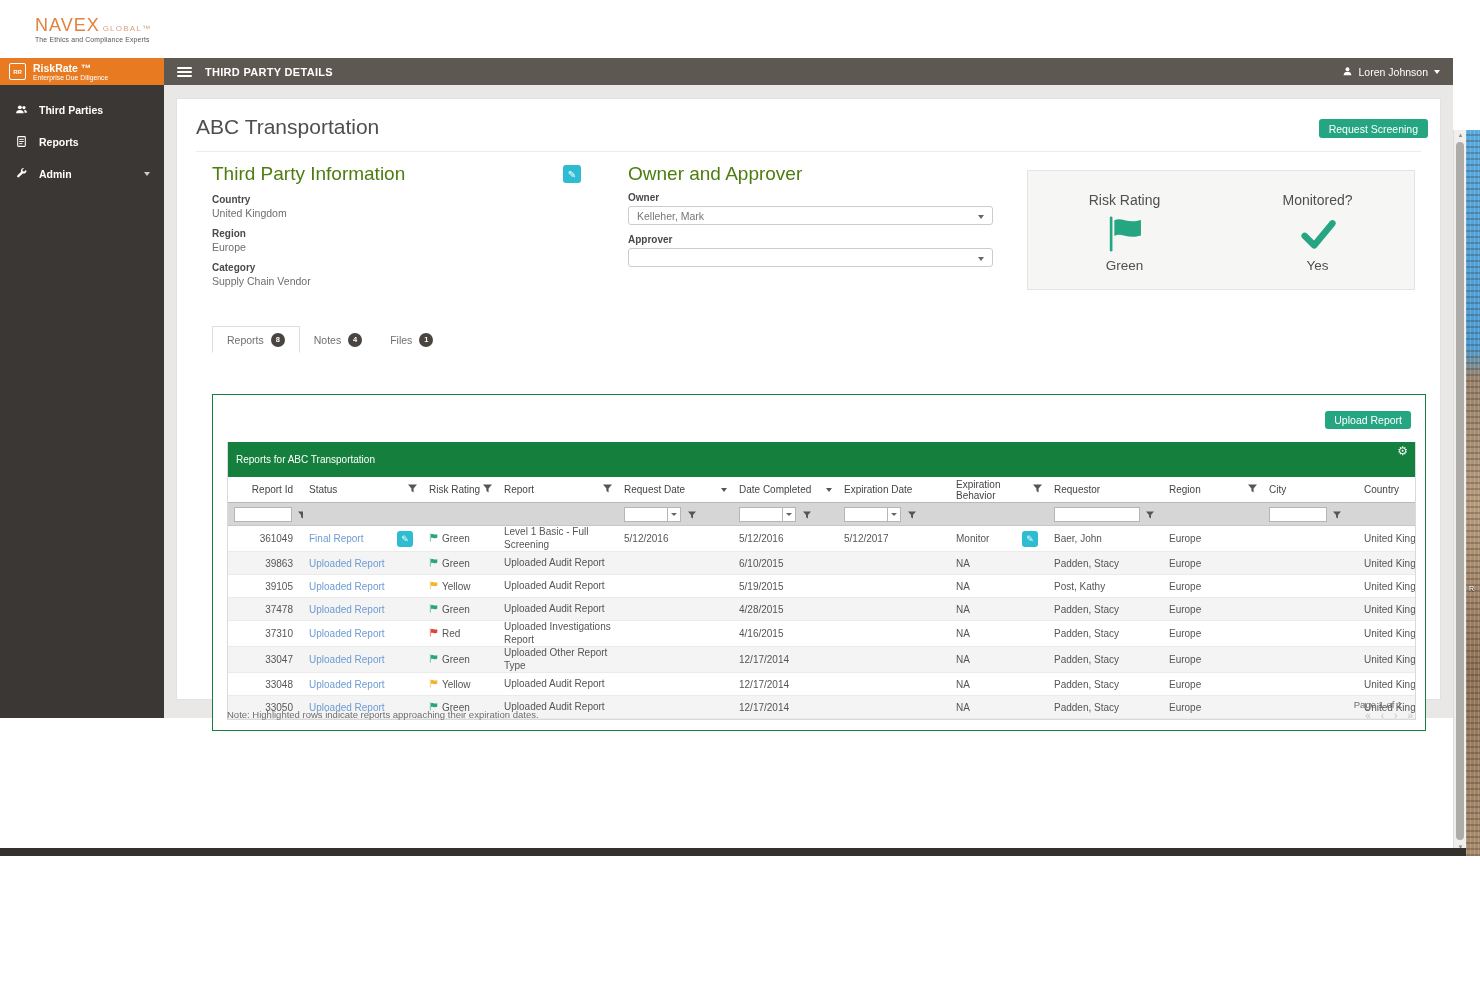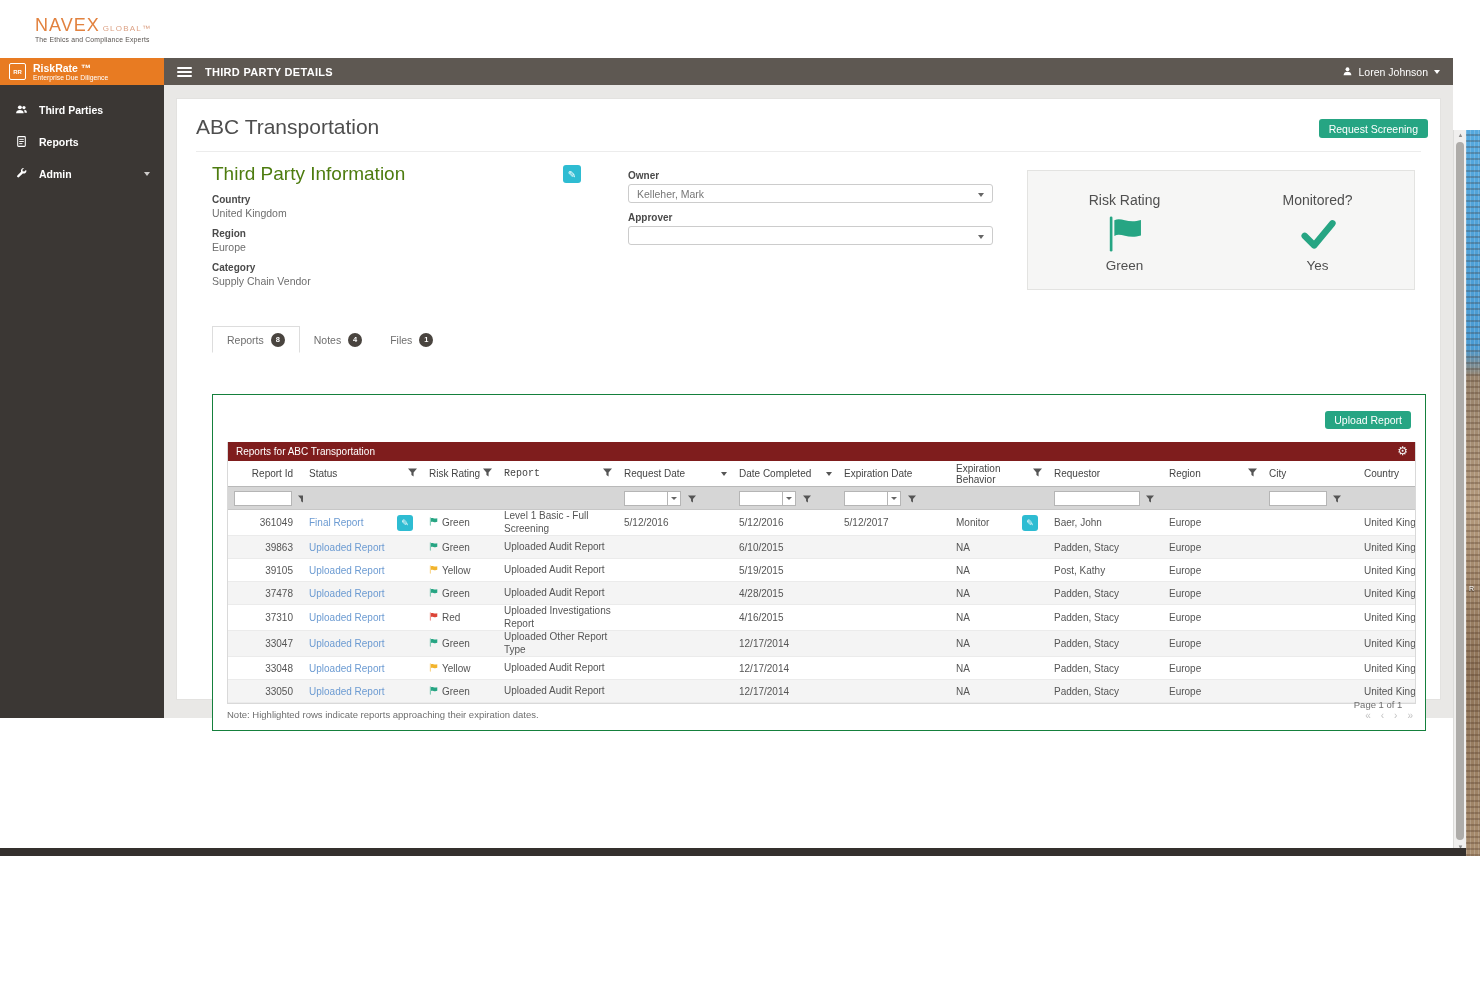--- a/index.html
+++ b/index.html
@@ -76,21 +76,21 @@
      cursor:pointer;gap:7px;box-sizing:border-box;}
   .tab.active{background:#fff;border:1px solid #ddd;border-bottom:1px solid #fff;margin-bottom:-1px;}
   .badge{width:14px;height:14px;border-radius:50%;background:#49443f;color:#fff;font-size:7.5px;
      display:flex;align-items:center;justify-content:center;font-weight:700;}
   .tab-panel{position:absolute;left:35px;top:253px;width:1214px;height:337px;border:1px solid #15803d;
      background:#fff;box-sizing:border-box;margin-top:42px;}
   .btn-upload{position:absolute;right:14px;top:16px;height:18px;padding:0 9px;}
 
   
   .grid{position:absolute;left:14px;top:47px;width:1187px;border:1px solid #d9d9d9;border-top:none;box-sizing:content-box;}
-  .grid-title{height:19px;background:#7f1d1d;color:#fff;font-size:10px;display:flex;align-items:center;
+  .grid-title{height:35px;background:#15803d;color:#fff;font-size:10px;display:flex;align-items:center;
      padding-left:8px;position:relative;}
   .grid-gear{position:absolute;right:7px;top:0;font-size:12px;color:#f2f2f2;cursor:pointer;line-height:19px;}
   .g-row{display:flex;align-items:stretch;}
   .g-head{height:25px;background:#fff;border-bottom:1px solid #b9b9b9;}
   .g-head .g-cell{display:flex;align-items:center;justify-content:space-between;font-size:10px;color:#444;}
   .g-filter{height:22px;background:#d6d6d6;border-bottom:1px solid #c7c7c7;}
   .g-filter .g-cell{display:flex;align-items:center;}
   .g-cell{padding:0 6px;box-sizing:border-box;flex-shrink:0;overflow:hidden;}
   .g-data{min-height:22px;background:#fff;border-bottom:1px solid #ebebeb;}
   .g-data.alt{background:#f4f4f4;}
@@ -233,20 +233,21 @@
                 <div class="fld-value">United Kingdom</div>
                 <div class="fld-label">Region</div>
                 <div class="fld-value">Europe</div>
                 <div class="fld-label">Category</div>
                 <div class="fld-value">Supply Chain Vendor</div>
               </div>
           </div>
           <div class="edit-btn edit-tpi">✎</div>
 
           <div class="oa">
+            <div class="sec-head">Owner and Approver</div>
             <div class="fld-label" style="margin-top:7px">Owner</div>
             <div class="select">
                 <span>Kelleher, Mark</span>
               </div>
             <div class="fld-label">Approver</div>
             <div class="select">
                 <span></span>
               </div>
           </div>
 
@@ -299,21 +300,21 @@
                     <span><svg width="9" height="9" viewBox="0 0 10 10" style="color:#555">
                         <use href="#ic-funnel"></use>
                       </svg></span>
                   </div>
                   <div class="g-cell" style="width: 75px;">
                     <span>Risk Rating</span>
                     <span><svg width="9" height="9" viewBox="0 0 10 10" style="color:#555">
                         <use href="#ic-funnel"></use>
                       </svg></span>
                   </div>
-                  <div class="g-cell" style="width: 120px; font-family: Liberation Mono, monospace;">
+                  <div class="g-cell" style="width: 120px;">
                     <span>Report</span>
                     <span><svg width="9" height="9" viewBox="0 0 10 10" style="color:#555">
                         <use href="#ic-funnel"></use>
                       </svg></span>
                   </div>
                   <div class="g-cell" style="width: 115px;">
                     <span>Request Date</span>
                     <span class="tri tri-head"></span>
                   </div>
                   <div class="g-cell" style="width: 105px;">

